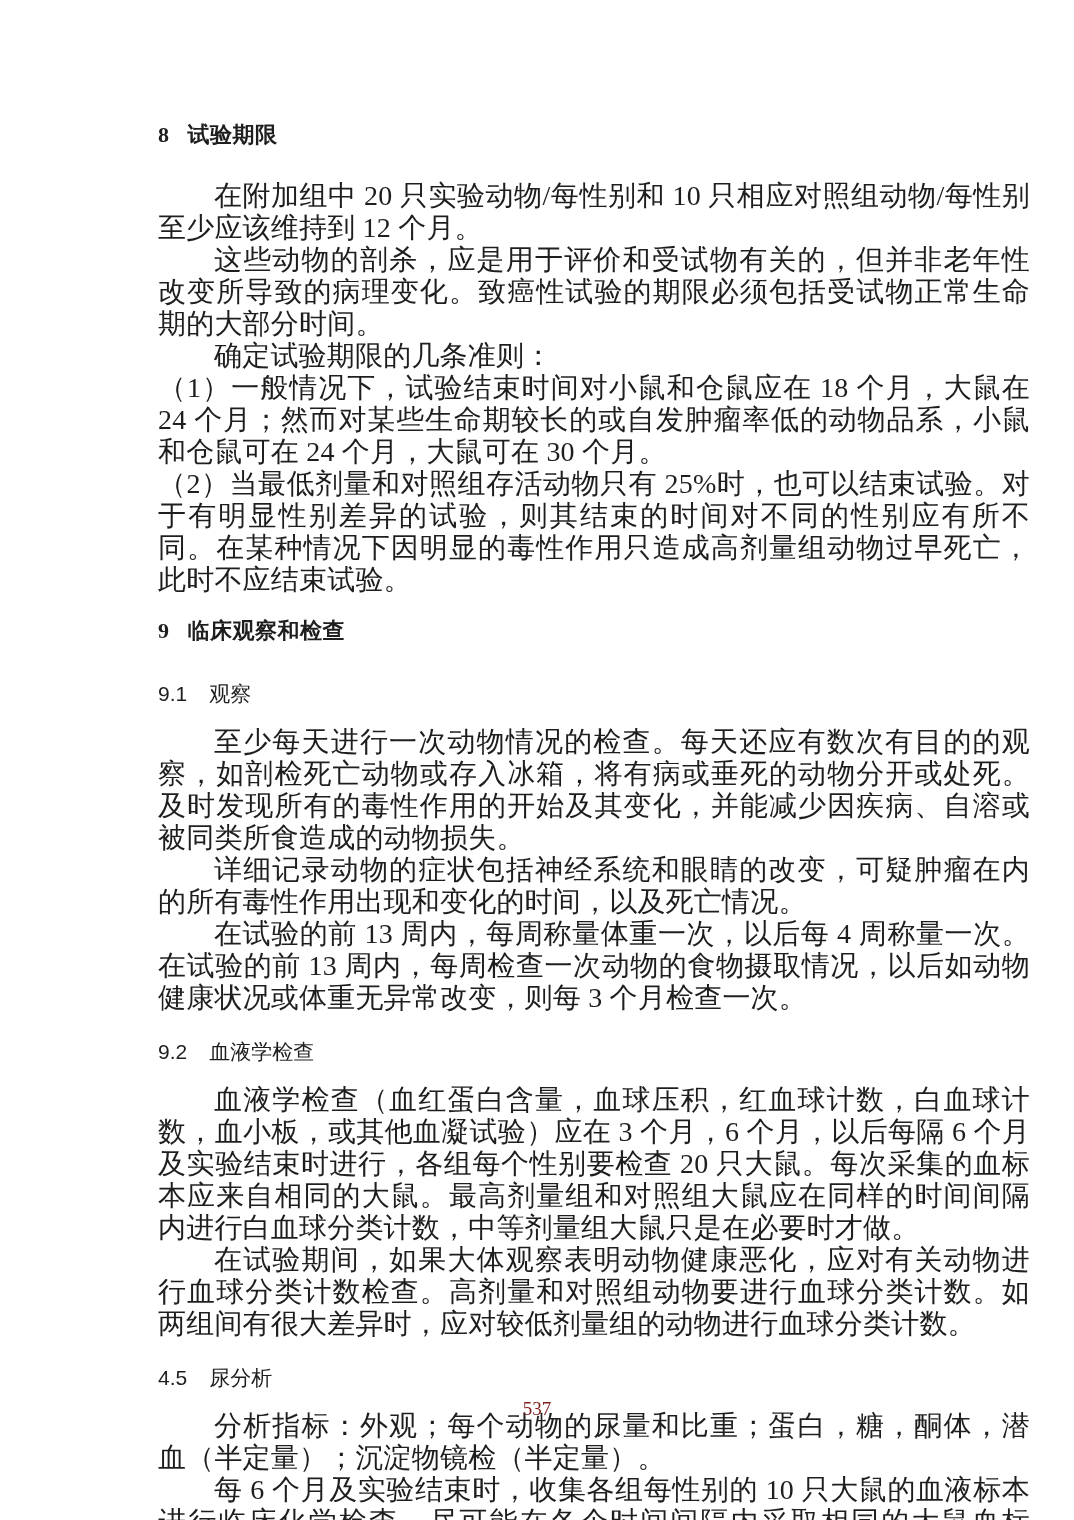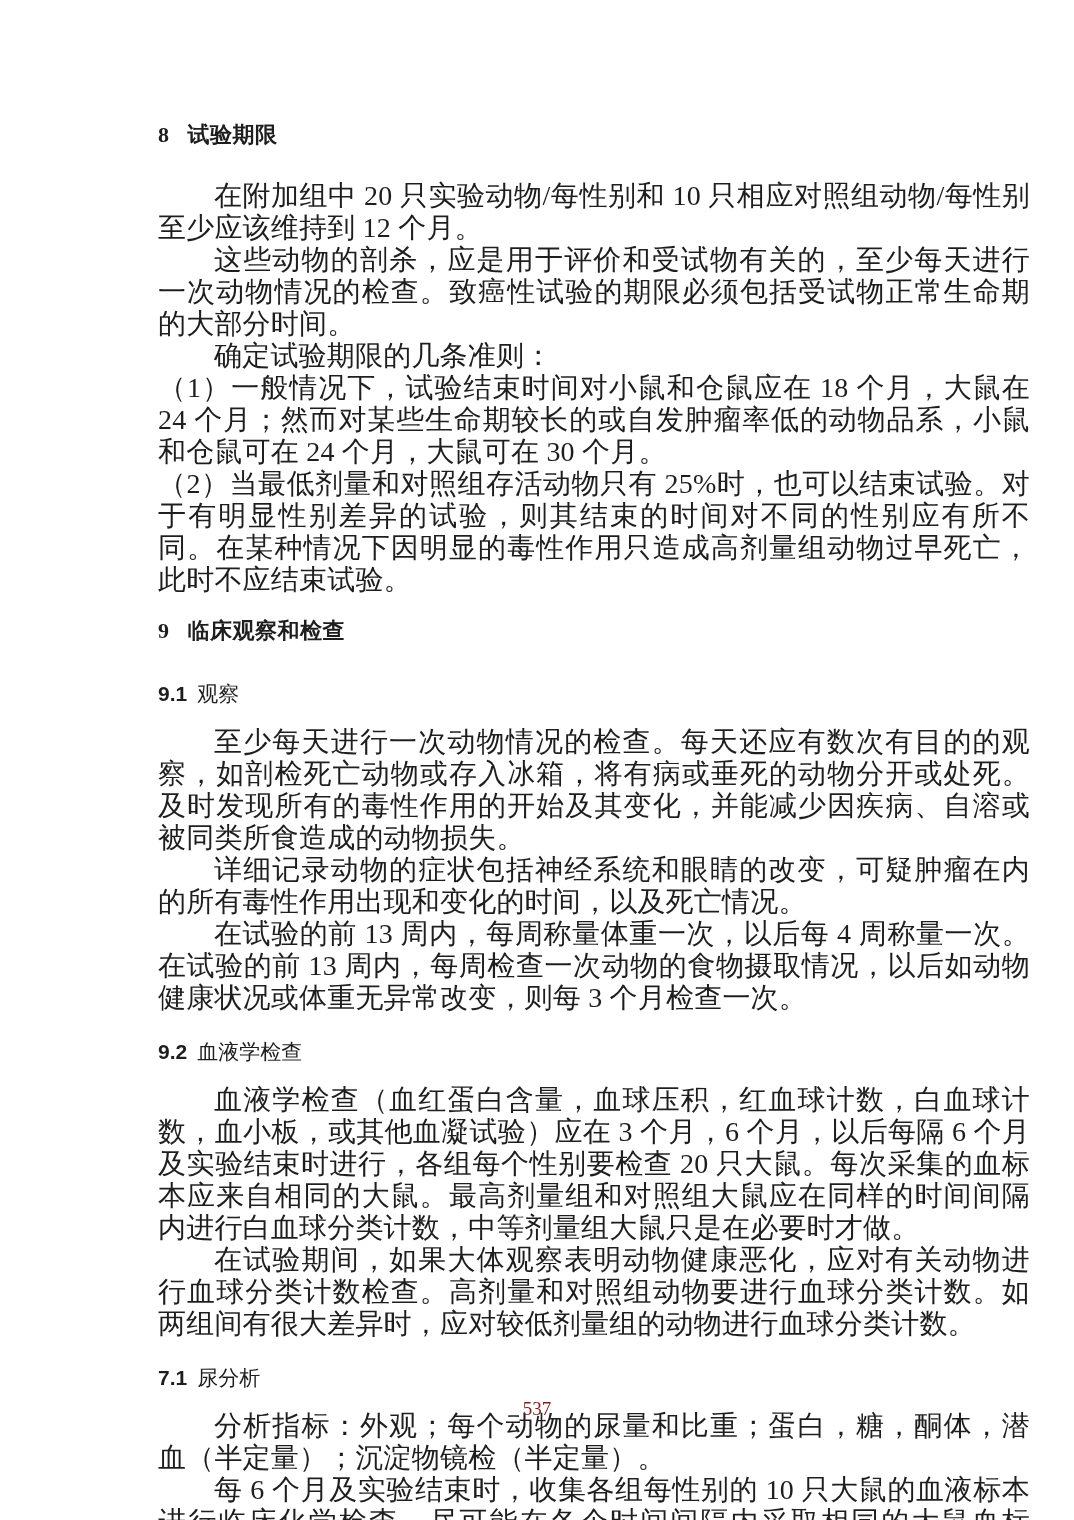--- a/index.html
+++ b/index.html
@@ -35,22 +35,21 @@
   }
   .h1.sec9 { margin-top: 20px; margin-bottom: 34px; }
   .h2 {
     font-size: 21px;
     line-height: 28px;
     font-weight: normal;
     margin: 24px 0 18px 0;
   }
   .h2 .num {
     font-family: "Liberation Sans", "DejaVu Sans", sans-serif;
-    margin-right: 10px;
-    font-weight: bold;
+    margin-right: 22px;
   }
   .h2.first { margin-top: 30px; }
   p.para {
     font-size: 28px;
     line-height: 32px;
     margin: 0;
     text-align: justify;
     letter-spacing: 0.2px;
   }
   p.para.indent { text-indent: 2em; }
@@ -68,21 +67,21 @@
 </head>
 <body>
 
 <div class="page">
 
   <h2 class="h1">
     <span class="num">8</span><span class="ttl">试验期限</span>
   </h2>
 
   <p class="para indent">在附加组中 20 只实验动物/每性别和 10 只相应对照组动物/每性别至少应该维持到 12 个月。</p>
-  <p class="para indent">这些动物的剖杀，应是用于评价和受试物有关的，至少每天进行一次动物情况的检查。致癌性试验的期限必须包括受试物正常生命期的大部分时间。</p>
+  <p class="para indent">这些动物的剖杀，应是用于评价和受试物有关的，但并非老年性改变所导致的病理变化。致癌性试验的期限必须包括受试物正常生命期的大部分时间。</p>
   <p class="para indent">确定试验期限的几条准则：</p>
   <p class="para">（1）一般情况下，试验结束时间对小鼠和仓鼠应在 18 个月，大鼠在 24 个月；然而对某些生命期较长的或自发肿瘤率低的动物品系，小鼠和仓鼠可在 24 个月，大鼠可在 30 个月。</p>
   <p class="para">（2）当最低剂量和对照组存活动物只有 25%时，也可以结束试验。对于有明显性别差异的试验，则其结束的时间对不同的性别应有所不同。在某种情况下因明显的毒性作用只造成高剂量组动物过早死亡，此时不应结束试验。</p>
 
   <h2 class="h1 sec9">
     <span class="num">9</span><span class="ttl">临床观察和检查</span>
   </h2>
 
   <h3 class="h2 first">
     <span class="num">9.1</span><span class="ttl">观察</span>
@@ -91,21 +90,21 @@
   <p class="para indent">详细记录动物的症状包括神经系统和眼睛的改变，可疑肿瘤在内的所有毒性作用出现和变化的时间，以及死亡情况。</p>
   <p class="para indent">在试验的前 13 周内，每周称量体重一次，以后每 4 周称量一次。在试验的前 13 周内，每周检查一次动物的食物摄取情况，以后如动物健康状况或体重无异常改变，则每 3 个月检查一次。</p>
 
   <h3 class="h2">
     <span class="num">9.2</span><span class="ttl">血液学检查</span>
   </h3>
   <p class="para indent">血液学检查（血红蛋白含量，血球压积，红血球计数，白血球计数，血小板，或其他血凝试验）应在 3 个月，6 个月，以后每隔 6 个月及实验结束时进行，各组每个性别要检查 20 只大鼠。每次采集的血标本应来自相同的大鼠。最高剂量组和对照组大鼠应在同样的时间间隔内进行白血球分类计数，中等剂量组大鼠只是在必要时才做。</p>
   <p class="para indent">在试验期间，如果大体观察表明动物健康恶化，应对有关动物进行血球分类计数检查。高剂量和对照组动物要进行血球分类计数。如两组间有很大差异时，应对较低剂量组的动物进行血球分类计数。</p>
 
   <h3 class="h2">
-    <span class="num">7.1</span><span class="ttl">尿分析</span>
+    <span class="num">4.5</span><span class="ttl">尿分析</span>
   </h3>
   <p class="para indent">分析指标：外观；每个动物的尿量和比重；蛋白，糖，酮体，潜血（半定量）；沉淀物镜检（半定量）。</p>
 
   <p class="para indent">每 6 个月及实验结束时，收集各组每性别的 10 只大鼠的血液标本进行临床化学检查，尽可能在各个时间间隔内采取相同的大鼠血标本。分离血浆，进行下列指标测定：</p>
 
   <div class="page-number">537</div>
 
 </div>
 
 </body></html>

